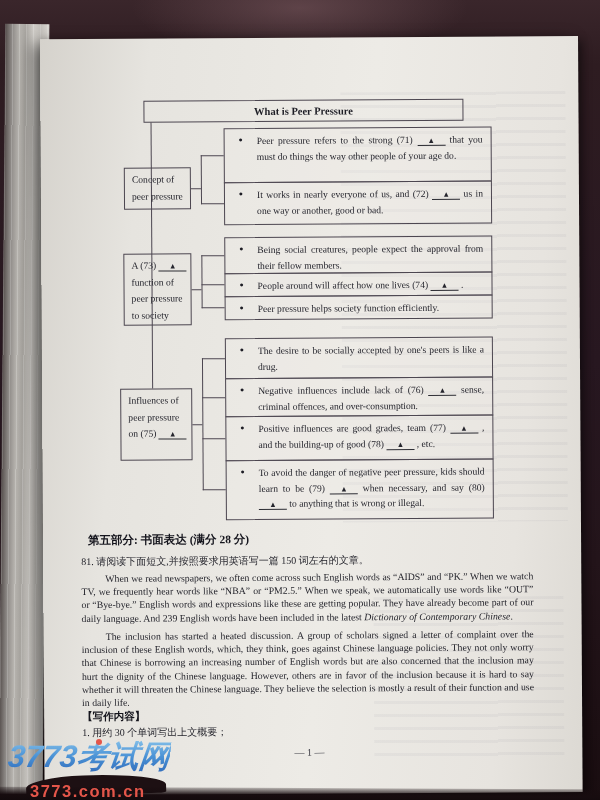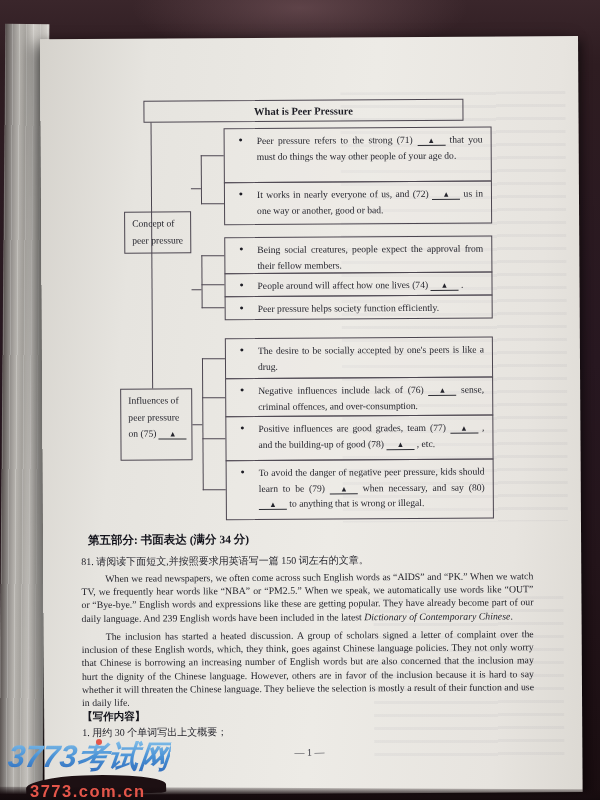--- a/index.html
+++ b/index.html
@@ -19,21 +19,21 @@
     box-shadow:-8px 5px 16px rgba(0,0,0,.5), 4px 4px 10px rgba(0,0,0,.45);
     background:linear-gradient(96deg,#d5d2cc 0%,#e6e4df 18%,#edebe6 55%,#e7e4df 85%,#dcd9d3 100%);
     color:#25252d;}
   .ghost{position:absolute;pointer-events:none;
     background:repeating-linear-gradient(180deg, rgba(80,80,105,.05) 0 3px, transparent 3px 13px);}
   
   .dbox{position:absolute;box-sizing:border-box;border:1px solid #4c4650;}
   .titlebox{left:103px;top:62px;width:320px;height:22px;text-align:center;
     font-weight:bold;font-size:10.5px;line-height:21px;color:#1d1d25;}
   .cat{font-size:9.6px;line-height:16.6px;padding:3px 2px 0 7px;}
-  .cat1{left:83px;top:129px;width:67px;height:42px;margin-top:44px;}
+  .cat1{left:83px;top:129px;width:67px;height:42px;}
   .cat2{left:82px;top:215px;width:68px;height:72px;}
   .cat3{left:78px;top:350px;width:72px;height:72px;}
   .row{left:183px;width:268px;display:flex;align-items:flex-start;padding-top:4px;background:rgba(238,236,231,.25);}
   .bullet{width:32px;text-align:center;font-size:7px;line-height:15.6px;flex:none;color:#1d1d25;}
   .pt{flex:1;font-size:9.6px;line-height:15.6px;text-align:justify;padding-right:8px;}
   .vline,.hline{position:absolute;background:#4c4650;}
   .vline{width:1px;} .hline{height:1px;}
   .blank{display:inline-block;min-width:24px;text-align:center;border-bottom:1.2px solid #2c2c33;
     font-size:7.5px;line-height:8px;padding:0 2px;vertical-align:baseline;}
   
@@ -65,20 +65,21 @@
   <div class="spine"></div>
 
   <div class="page">
     <div class="ghost" style="left:300px;top:55px;width:225px;height:430px;"></div>
     <div class="ghost" style="left:330px;top:560px;width:190px;height:160px;"></div>
 
     <div class="dbox titlebox">What is Peer Pressure</div>
     <div class="vline" style="left:110px;top:84px;height:266px;"></div>
 
     <div class="dbox cat cat1">Concept of peer pressure</div>
+    <div class="dbox cat cat2">A (73) <span class="blank">▲</span> function of peer pressure to society</div>
     <div class="dbox cat cat3">Influences of peer pressure on (75) <span class="blank">▲</span></div>
 
     <div class="dbox row" style="top:90px;height:55px;">
       <span class="bullet">●</span>
       <span class="pt">Peer pressure refers to the strong (71) <span class="blank">▲</span> that you must do things the way other people of your age do.</span>
     </div>
     <div class="dbox row" style="top:144px;height:43px;">
       <span class="bullet">●</span>
       <span class="pt">It works in nearly everyone of us, and (72) <span class="blank">▲</span> us in one way or another, good or bad.</span>
     </div>
@@ -124,21 +125,21 @@
       <span class="pt">To avoid the danger of negative peer pressure, kids should learn to be (79) <span class="blank">▲</span> when necessary, and say (80) <span class="blank">▲</span> to anything that is wrong or illegal.</span>
     </div>
 
     <div class="hline" style="left:150px;top:386px;width:10px;"></div>
     <div class="vline" style="left:160px;top:320px;height:132px;"></div>
     <div class="hline" style="left:160px;top:320px;width:23px;"></div>
     <div class="hline" style="left:160px;top:359px;width:23px;"></div>
     <div class="hline" style="left:160px;top:400px;width:23px;"></div>
     <div class="hline" style="left:160px;top:451px;width:23px;"></div>
 
-    <div class="sec-heading">第五部分: 书面表达 (满分 34 分)</div>
+    <div class="sec-heading">第五部分: 书面表达 (满分 28 分)</div>
     <div class="task-line">81. 请阅读下面短文,并按照要求用英语写一篇 150 词左右的文章。</div>
     <p class="para para1"><span>When we read newspapers, we often come across such English words as “AIDS” and “PK.” When we watch TV, we frequently hear words like “NBA” or “PM2.5.” When we speak, we automatically use words like “OUT” or “Bye-bye.” English words and expressions like these are getting popular. They have already become part of our daily language. And 239 English words have been included in the latest </span><i>Dictionary of Contemporary Chinese</i><span>.</span></p>
     <p class="para para2">The inclusion has started a heated discussion. A group of scholars signed a letter of complaint over the inclusion of these English words, which, they think, goes against Chinese language policies. They not only worry that Chinese is borrowing an increasing number of English words but are also concerned that the inclusion may hurt the dignity of the Chinese language. However, others are in favor of the inclusion because it is hard to say whether it will threaten the Chinese language. They believe the selection is mostly a result of their function and use in daily life.</p>
     <div class="content-heading">【写作内容】</div>
     <div class="item1">1. 用约 30 个单词写出上文概要；</div>
     <div class="pageno">— 1 —</div>
   </div>
 
   <div class="curl-beak"></div>
   <div class="bottom-strip"></div>

